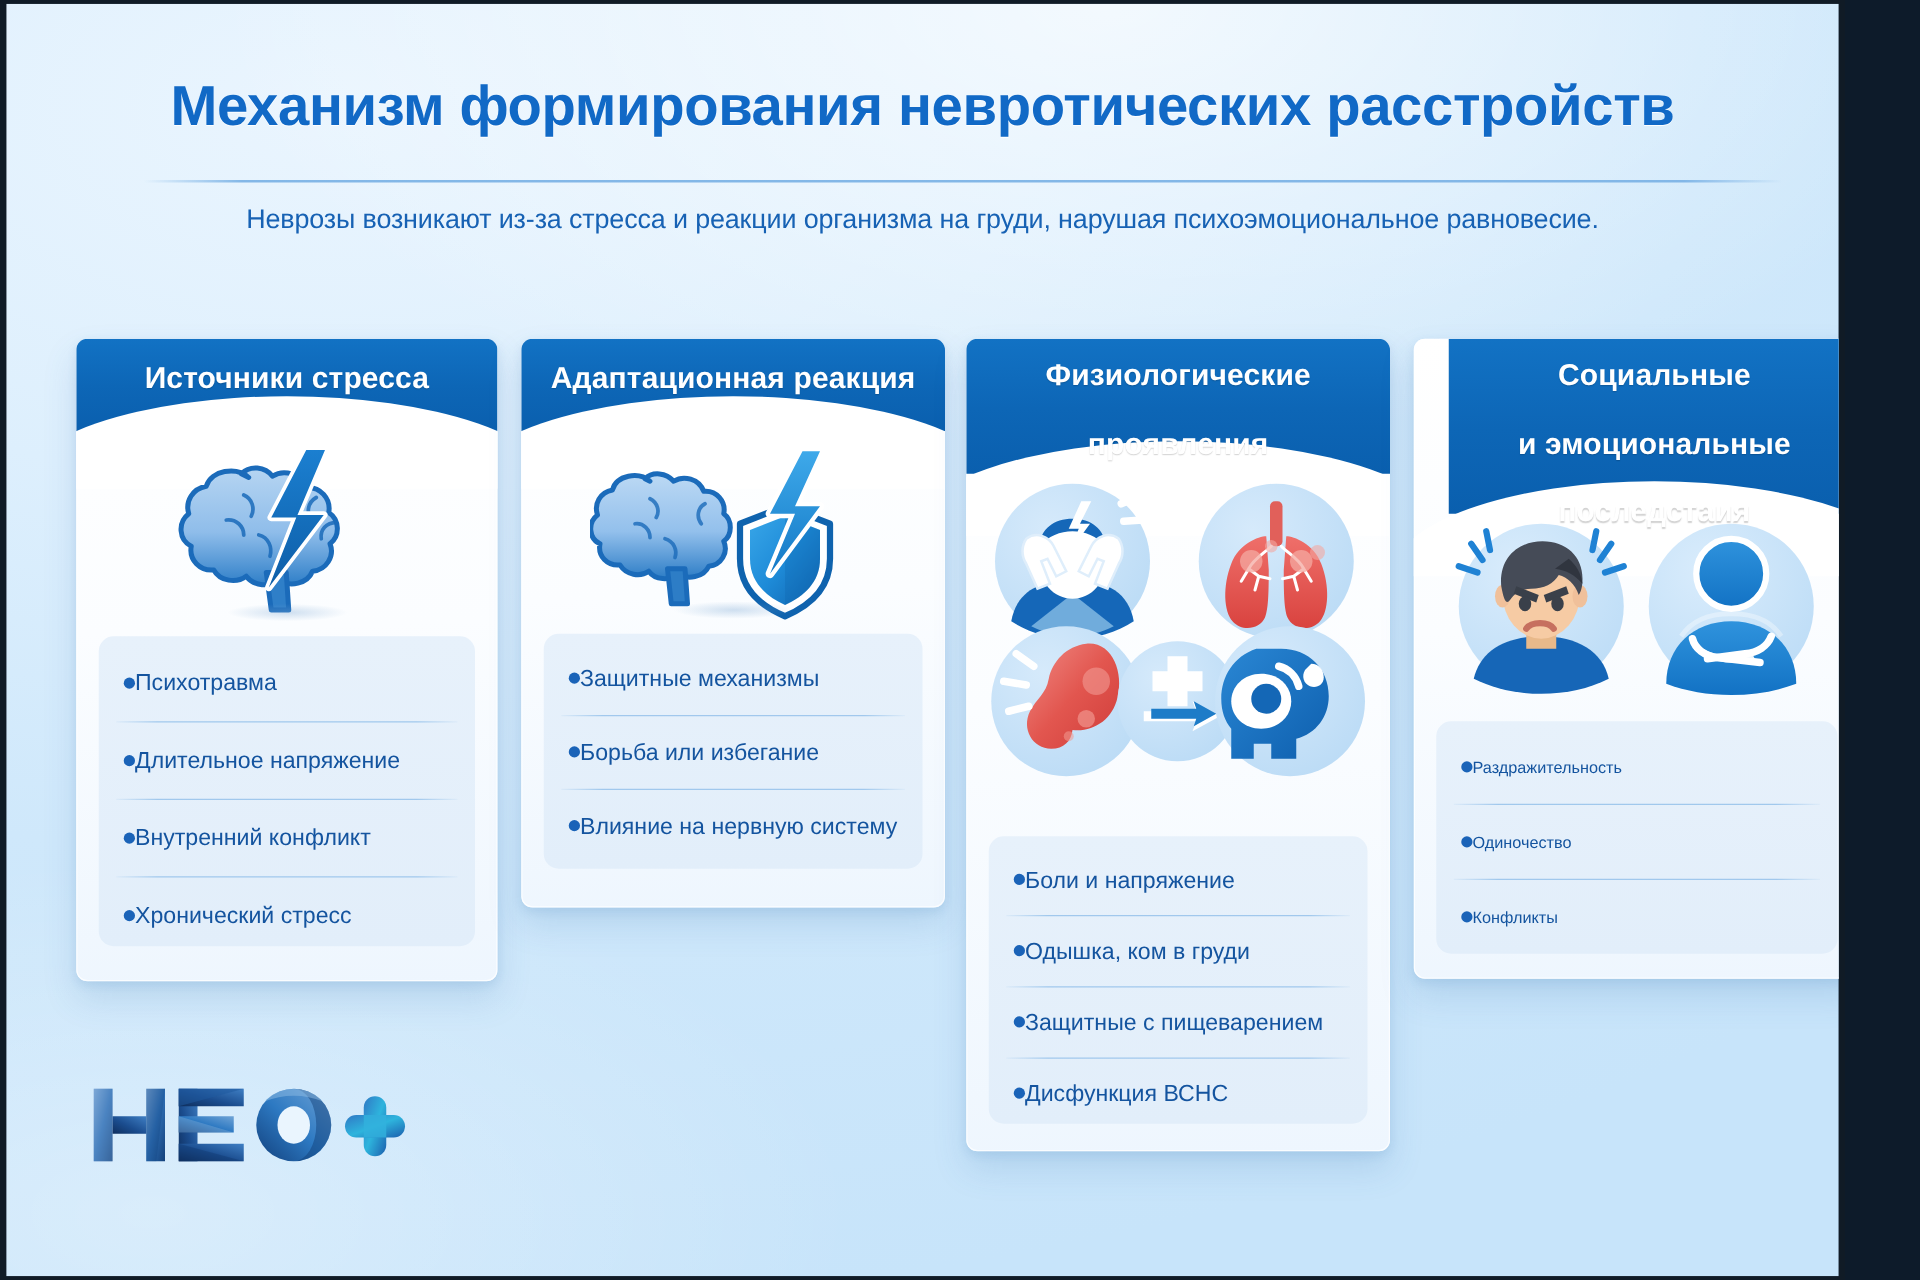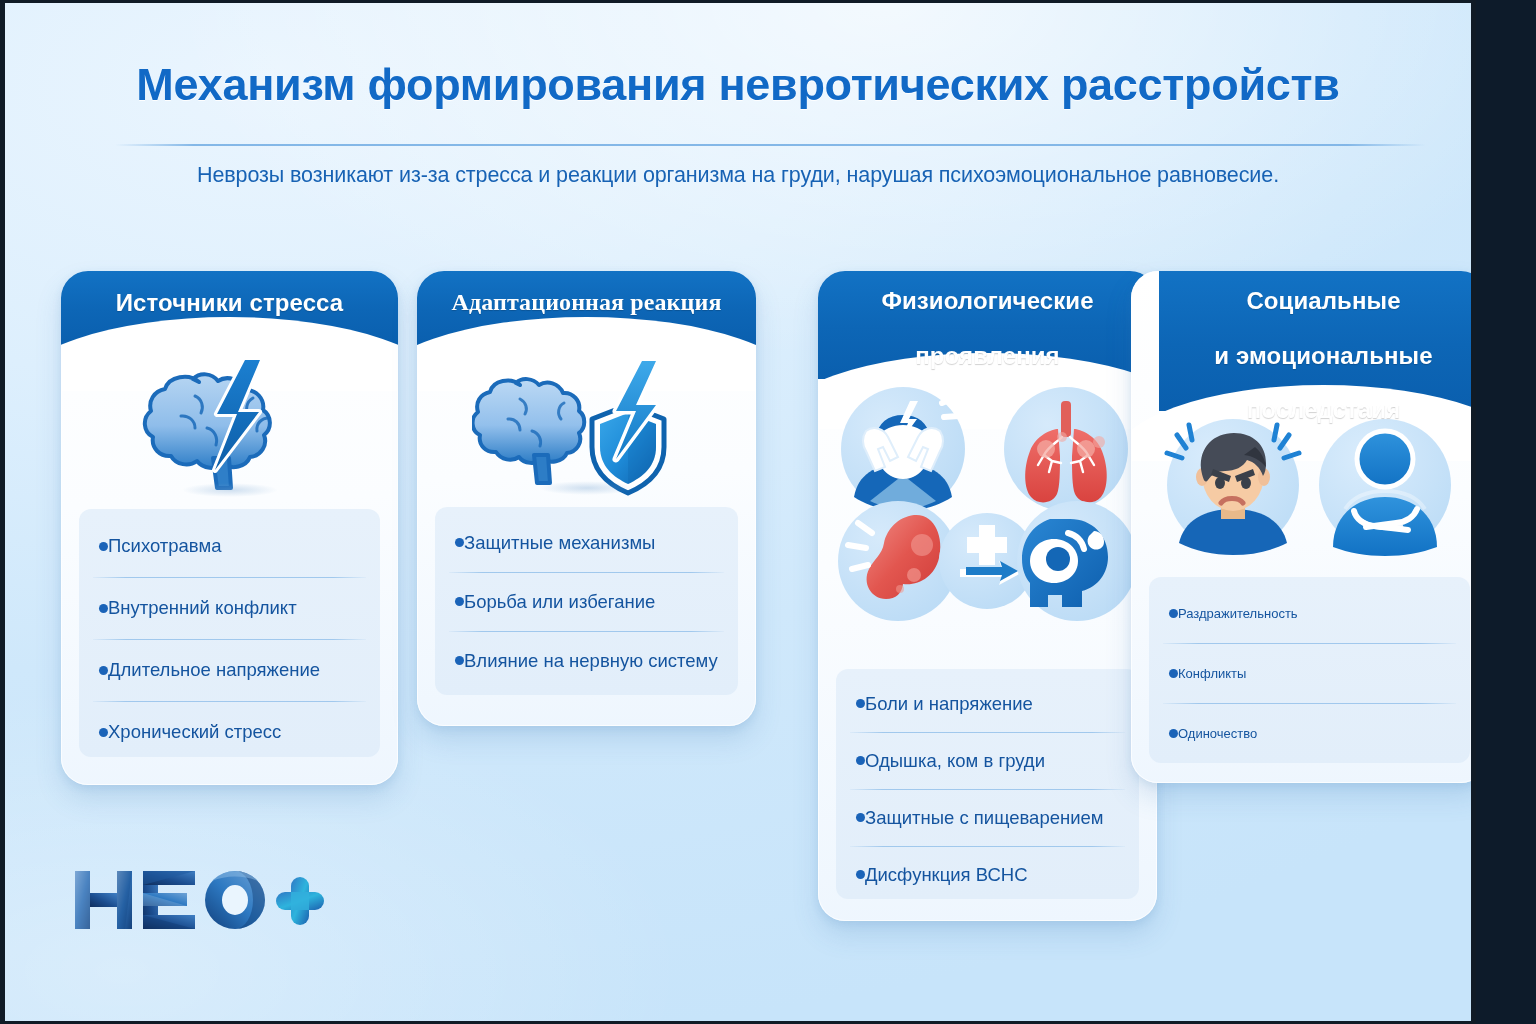--- a/index.html
+++ b/index.html
@@ -76,21 +76,21 @@
     text-align: center;
     font-size: 21.5px;
     color: #1762b4;
     letter-spacing: -.1px;
     z-index: 3;
   }
 
   
   .card {
     position: absolute;
-    border-radius: 27px;
+    border-radius: 9px;
     background: linear-gradient(178deg, #ffffff 0%, #fbfdff 45%, #eef6fe 100%);
     box-shadow:
        0 14px 26px rgba(60,120,180,.17),
        0 3px 8px rgba(60,120,180,.12),
        0 0 0 1px rgba(255,255,255,.75) inset;
     overflow: hidden;
     z-index: 2;
   }
 
   .card-head {
@@ -166,26 +166,26 @@
   }
 
   
   #card1 { left: 56px;  top: 268px; width: 337px; height: 514px; }
   #card1 .card-head { height: 74px; font-size: 24px; }
   #card1 .icon-area { position:absolute; top: 74px; left: 0; width: 100%; height: 160px; }
   #card1 .bullet-box { top: 238px; height: 248px; }
   #card1 .bullet-row { height: 62px; font-size: 18.5px; }
 
   #card2 { left: 412px; top: 268px; width: 339px; height: 455px; }
-  #card2 .card-head { height: 74px; font-size: 24px; font-family: Liberation Serif, serif; }
+  #card2 .card-head { height: 74px; font-size: 24px; }
   #card2 .icon-area { position:absolute; top: 74px; left: 0; width: 100%; height: 158px; }
   #card2 .bullet-box { top: 236px; height: 188px; }
   #card2 .bullet-row { height: 59px; font-size: 18.5px; }
 
-  #card3 { left: 768px; top: 268px; width: 339px; height: 650px; margin-left: 45px; }
+  #card3 { left: 768px; top: 268px; width: 339px; height: 650px; }
   #card3 .card-head { height: 108px; font-size: 24px; padding-top: 16px; }
   #card3 .card-head::after { bottom: -50px; height: 76px; }
   #card3 .icon-area { position:absolute; top: 108px; left: 0; width: 100%; height: 248px; display:block; }
   #card3 .bullet-box { top: 398px; height: 230px; }
   #card3 .bullet-row { height: 57px; font-size: 18.5px; }
 
   #card4 { left: 1126px; top: 268px; width: 357px; height: 512px; }
   #card4 .card-head { height: 140px; font-size: 24px; padding-top: 16px; margin-left: 28px; }
   #card4 .card-head::after { bottom: -50px; height: 76px; }
   #card4 .icon-area { position:absolute; top: 142px; left: 0; width: 100%; height: 144px; }
@@ -261,25 +261,25 @@
       </svg>
     </div>
 
     <div class="bullet-box">
       <div class="bullet-row">
         <span class="dot"></span>
         <span class="bullet-text">Психотравма</span>
       </div>
       <div class="bullet-row">
         <span class="dot"></span>
+        <span class="bullet-text">Длительное напряжение</span>
+      </div>
+      <div class="bullet-row">
+        <span class="dot"></span>
         <span class="bullet-text">Внутренний конфликт</span>
-      </div>
-      <div class="bullet-row">
-        <span class="dot"></span>
-        <span class="bullet-text">Длительное напряжение</span>
       </div>
       <div class="bullet-row">
         <span class="dot"></span>
         <span class="bullet-text">Хронический стресс</span>
       </div>
     </div>
   </div>
 
   <div class="card" id="card2">
     <div class="card-head">
@@ -542,25 +542,25 @@
       </svg>
     </div>
 
     <div class="bullet-box">
       <div class="bullet-row">
         <span class="dot"></span>
         <span class="bullet-text">Раздражительность</span>
       </div>
       <div class="bullet-row">
         <span class="dot"></span>
+        <span class="bullet-text">Одиночество</span>
+      </div>
+      <div class="bullet-row">
+        <span class="dot"></span>
         <span class="bullet-text">Конфликты</span>
-      </div>
-      <div class="bullet-row">
-        <span class="dot"></span>
-        <span class="bullet-text">Одиночество</span>
       </div>
     </div>
   </div>
 
   <div id="logo">
     <svg width="260" height="78" viewBox="0 0 260 78" aria-hidden="true">
       <defs>
         <linearGradient id="lgA" x1="0" y1="0" x2="1" y2="1">
           <stop offset="0" stop-color="#7ea8d6"></stop>
           <stop offset=".5" stop-color="#2f6fb5"></stop>

